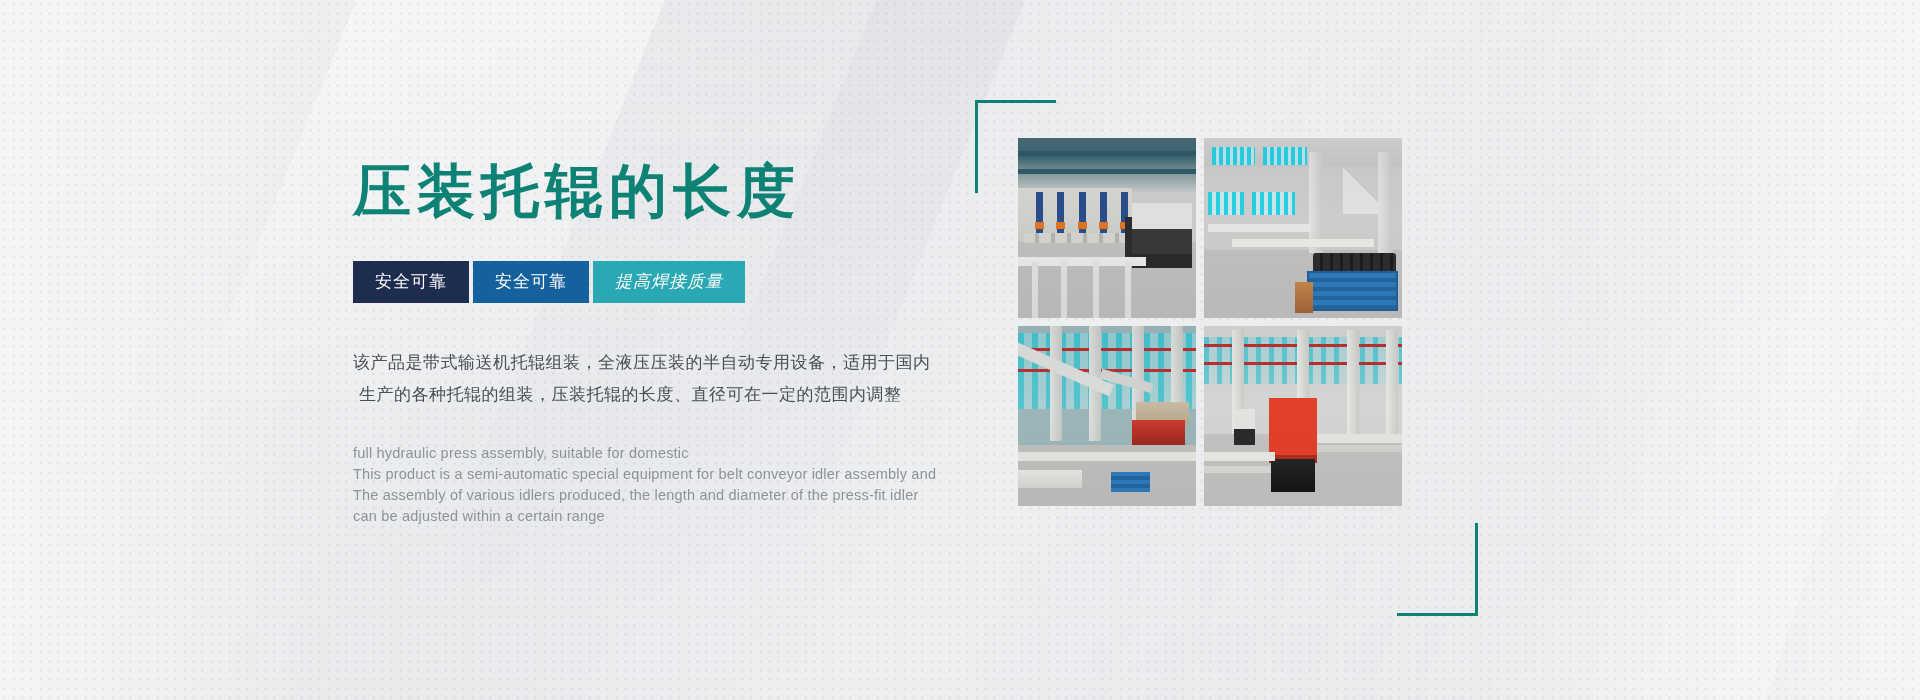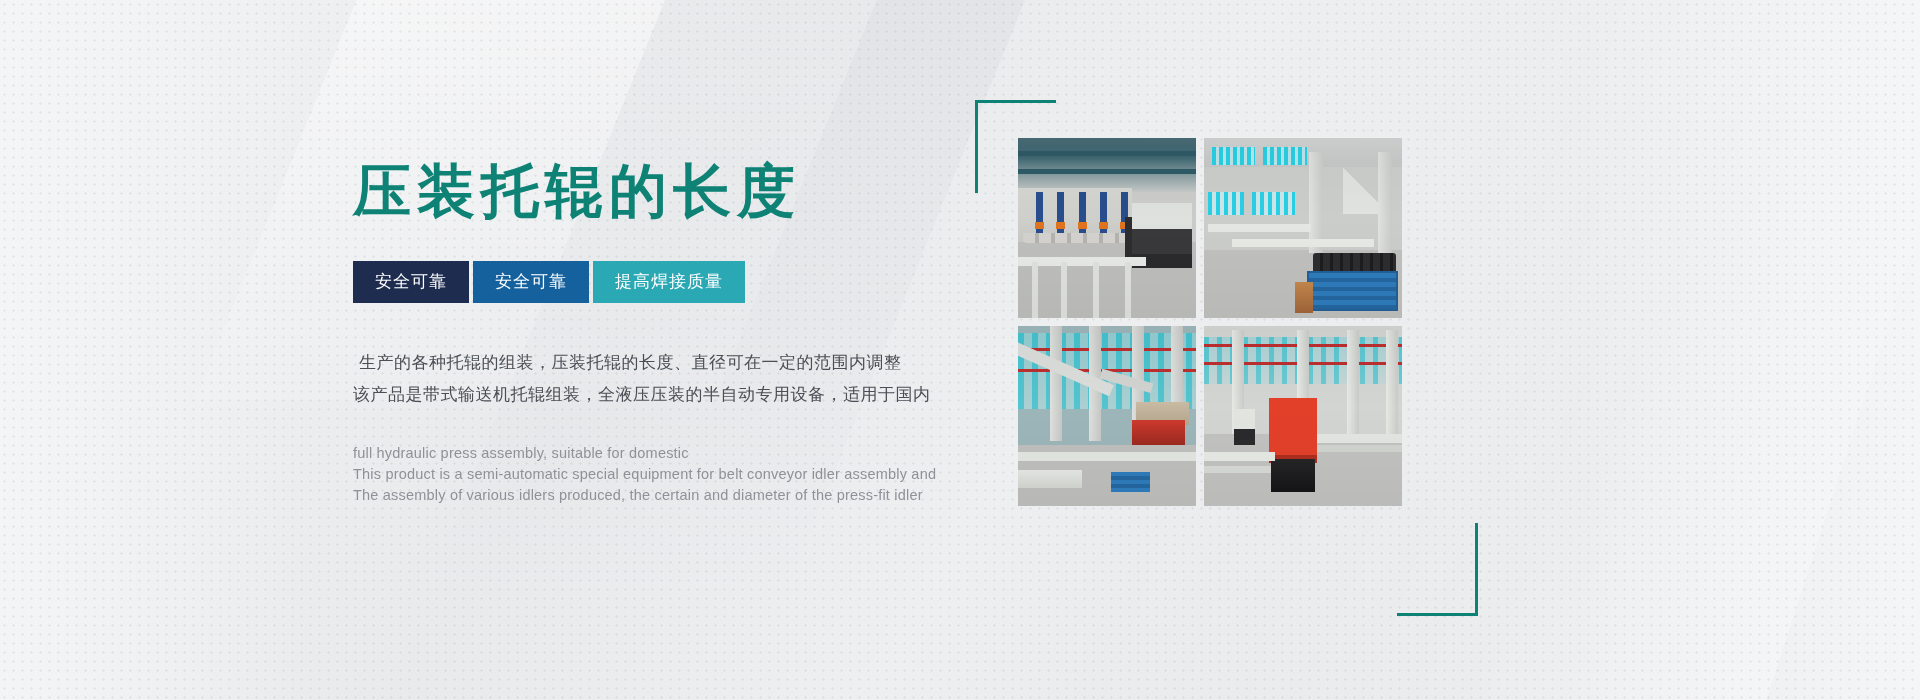--- a/index.html
+++ b/index.html
@@ -357,32 +357,33 @@
   <div id="vignette-right"></div>
   <div id="dot-texture"></div>
 
   <div id="text-block">
 
     <h1 id="headline" style="color: rgb(13, 130, 117);">压装托辊的长度</h1>
 
     <div id="tag-row">
       <div class="tag" id="tag-0" style="background: rgb(30, 44, 80);">安全可靠</div>
       <div class="tag" id="tag-1" style="background: rgb(21, 97, 158);">安全可靠</div>
-      <div class="tag" id="tag-2" style="background: rgb(42, 168, 180);">提高焊接质量</div>
+      <div class="tag" id="tag-2" style="background: rgb(42, 168, 180); font-style: italic;">提高焊接质量</div>
     </div>
 
     <p id="desc-cn">
+      <span class="line">该产品是带式输送机托辊组装，全液压压装的半自动专用设备，适用于国内</span>
       <span class="line indent">生产的各种托辊的组装，压装托辊的长度、直径可在一定的范围内调整</span>
-      <span class="line">该产品是带式输送机托辊组装，全液压压装的半自动专用设备，适用于国内</span>
     </p>
 
     <p id="desc-en">
       <span class="line">full hydraulic press assembly, suitable for domestic</span>
       <span class="line">This product is a semi-automatic special equipment for belt conveyor idler assembly and</span>
-      <span class="line">The assembly of various idlers produced, the certain and diameter of the press-fit idler</span>
+      <span class="line">The assembly of various idlers produced, the length and diameter of the press-fit idler</span>
+      <span class="line">can be adjusted within a certain range</span>
     </p>
 
   </div>
 
   <div id="gallery">
 
     <div id="bracket-top-left" class="bracket" style="border-color: rgb(13, 130, 117);"></div>
     <div id="bracket-bottom-right" class="bracket" style="border-color: rgb(13, 130, 117);"></div>
 
     <div id="photo-grid">

